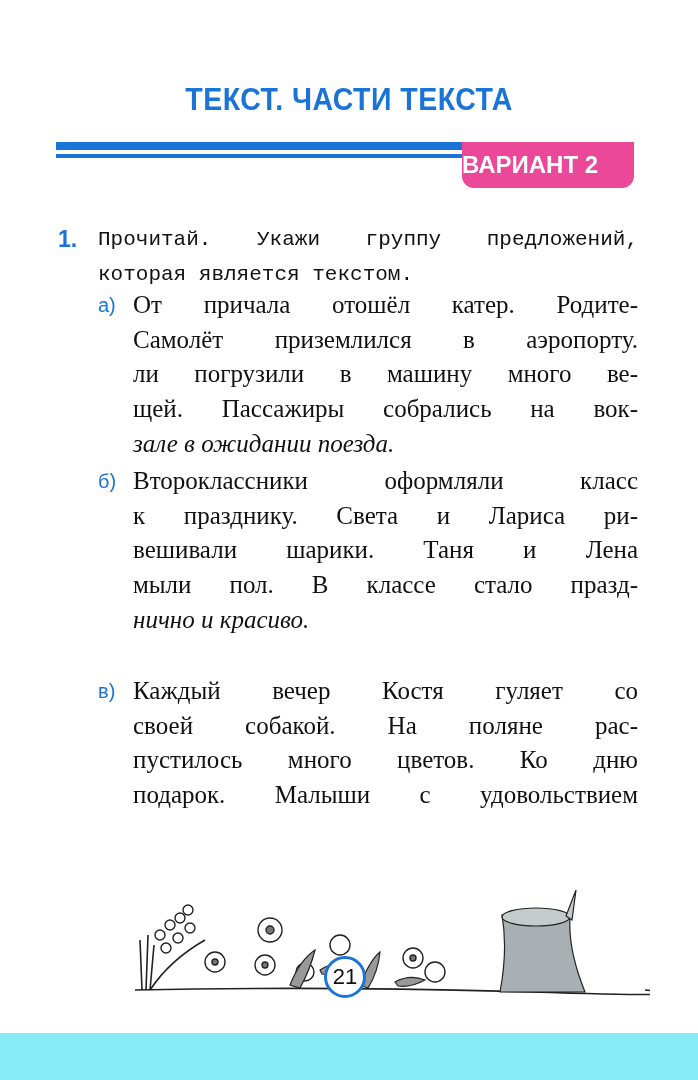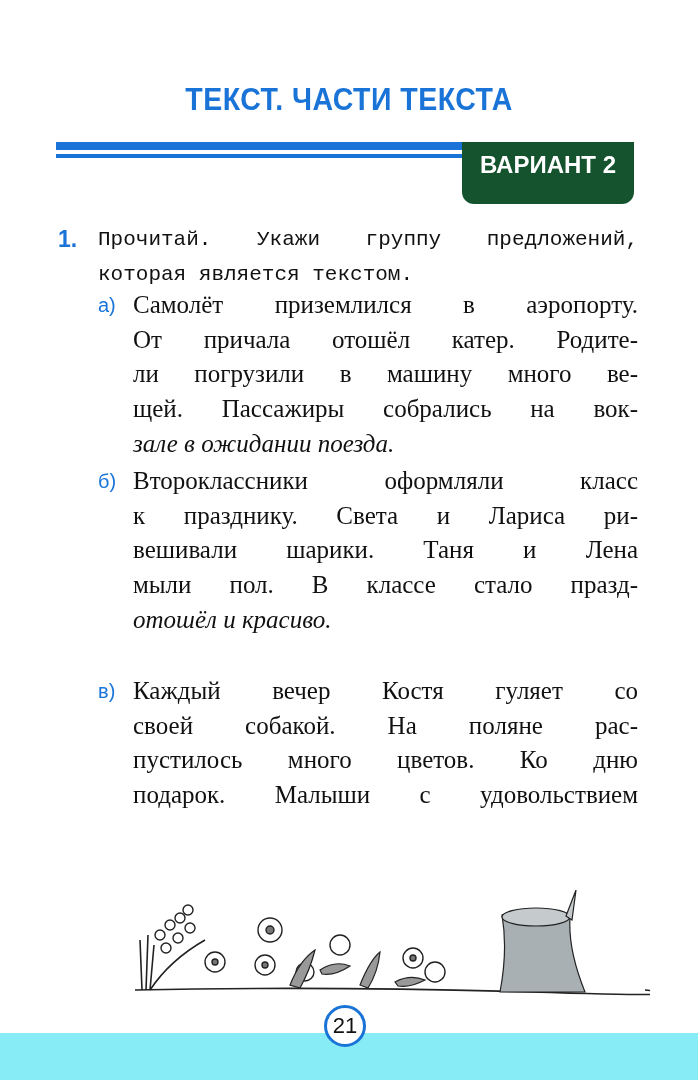--- a/index.html
+++ b/index.html
@@ -2,70 +2,70 @@
 <html><head>
 <meta charset="utf-8">
 <style>
   html, body { margin:0; padding:0; }
   body { width:698px; height:1080px; background:#ffffff; position:relative; overflow:hidden; }
   .title { position:absolute; left:0; width:698px; top:82px; text-align:center;
     font-family:"Liberation Sans", sans-serif; font-weight:bold; font-size:31px; color:#1a74d8;
     letter-spacing:0.5px; transform:scaleX(0.92); }
   .rule1 { position:absolute; left:56px; top:142px; width:578px; height:8px; background:#1a74d8; }
   .rule2 { position:absolute; left:56px; top:154px; width:410px; height:4px; background:#1a74d8; }
-  .variant { position:absolute; left:462px; top:142px; width:172px; height:62px; background:#14532d;
+  .variant { position:absolute; left:462px; top:142px; width:172px; height:46px; background:#ec4899;
     border-radius:0 0 12px 12px; color:#fff; font-family:"Liberation Sans", sans-serif; font-weight:bold;
-    font-size:24px; line-height:46px; text-align:center; }
+    font-size:24px; line-height:46px; }
   .task { position:absolute; left:58px; top:222px; width:580px; font-family:"DejaVu Sans", sans-serif;
     font-size:21px; line-height:35px; color:#111; }
   .task-num { position:absolute; left:0; top:0; color:#1a74d8; font-weight:bold; font-family:"Liberation Sans", sans-serif; font-size:23px; }
   .task-text { margin-left:40px; text-align:justify; text-align-last:left;font-family:Liberation Mono, monospace; }
   .option { position:absolute; left:98px; width:540px; font-family:"Liberation Serif", serif; font-size:25px; line-height:34.7px; color:#111; }
   .opt-label { position:absolute; left:0; top:0; color:#1a74d8; font-family:"Liberation Sans", sans-serif; font-size:20px; }
   .opt-text { margin-left:35px; }
   .opt-line { display:block; text-align:justify; text-align-last:justify; white-space:normal; }
   .opt-line.last { text-align-last:left;font-style:italic; }
   .illus { position:absolute; left:130px; top:890px; width:520px; height:110px; }
   .band { position:absolute; left:0; top:1033px; width:698px; height:47px; background:#88ecf6; }
-  .page-num { position:absolute; left:324px; top:1005px; width:42px; height:42px; border-radius:50%;
+  .page-num { position:absolute; left:324px; top:956px; width:42px; height:42px; border-radius:50%;
     border:3px solid #1a74d8; background:#fff; box-sizing:border-box; text-align:center;
     font-family:"Liberation Sans", sans-serif; font-size:22px; line-height:36px; color:#111; }
 </style>
 </head>
 <body>
 
 <div class="title">ТЕКСТ. ЧАСТИ ТЕКСТА</div>
 <div class="rule1"></div>
 <div class="rule2"></div>
 <div class="variant">ВАРИАНТ 2</div>
 
 <div class="task">
   <span class="task-num">1.</span>
   <div class="task-text">Прочитай. Укажи группу предложений, которая является текстом.</div>
 </div>
 
 <div class="option" style="top:288px;">
   <span class="opt-label">а)</span>
   <div class="opt-text">
+    <span class="opt-line">От причала отошёл катер. Родите-</span>
     <span class="opt-line">Самолёт приземлился в аэропорту.</span>
-    <span class="opt-line">От причала отошёл катер. Родите-</span>
     <span class="opt-line">ли погрузили в машину много ве-</span>
     <span class="opt-line">щей. Пассажиры собрались на вок-</span>
     <span class="opt-line last">зале в ожидании поезда.</span>
   </div>
 </div>
 
 <div class="option" style="top:464px;">
   <span class="opt-label">б)</span>
   <div class="opt-text">
     <span class="opt-line">Второклассники оформляли класс</span>
     <span class="opt-line">к празднику. Света и Лариса ри-</span>
     <span class="opt-line">вешивали шарики. Таня и Лена</span>
     <span class="opt-line">мыли пол. В классе стало празд-</span>
-    <span class="opt-line last">отошёл и красиво.</span>
+    <span class="opt-line last">нично и красиво.</span>
   </div>
 </div>
 
 <div class="option" style="top:674px;">
   <span class="opt-label">в)</span>
   <div class="opt-text">
     <span class="opt-line">Каждый вечер Костя гуляет со</span>
     <span class="opt-line">своей собакой. На поляне рас-</span>
     <span class="opt-line">пустилось много цветов. Ко дню</span>
     <span class="opt-line">подарок. Малыши с удовольствием</span>

